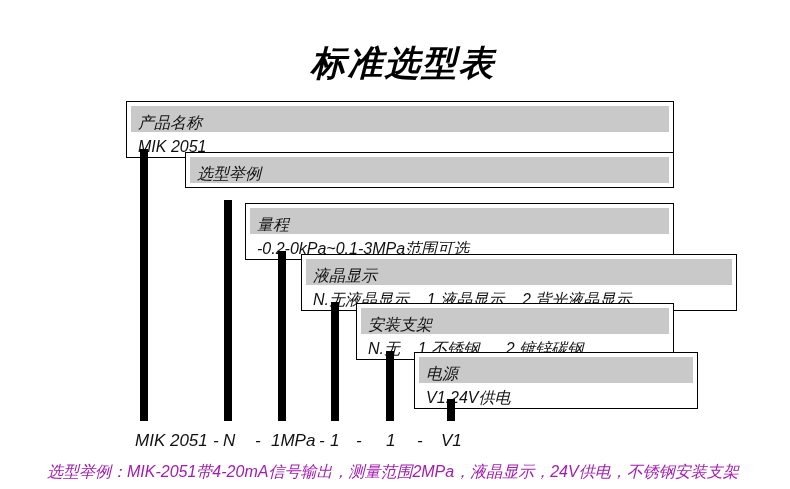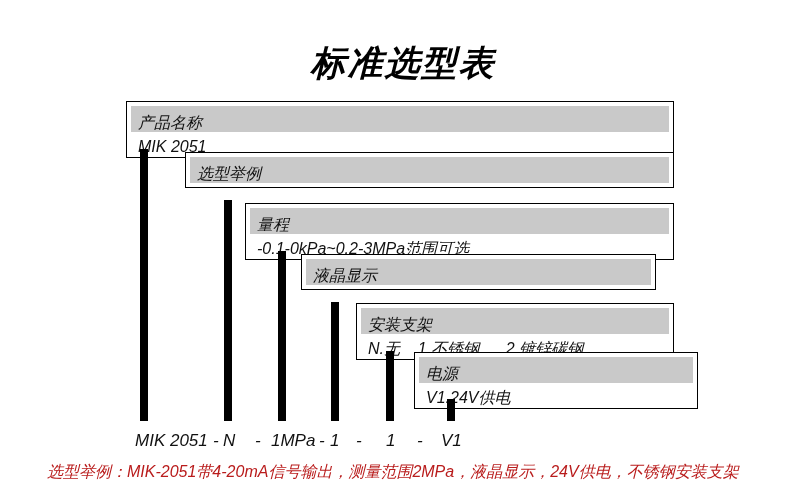--- a/index.html
+++ b/index.html
@@ -42,21 +42,21 @@
   .box-value {
     height: 21px;
     line-height: 21px;
     padding-left: 7px;
     font-size: 16px;
     white-space: pre;
   }
   .box-0 { left: 118px; top: 93px;  width: 548px; }
   .box-1 { left: 177px; top: 144px; width: 489px; }
   .box-2 { left: 237px; top: 195px; width: 429px; }
-  .box-3 { left: 293px; top: 246px; width: 355px; }
+  .box-3 { left: 293px; top: 246px; width: 436px; }
   .box-4 { left: 348px; top: 295px; width: 318px; }
   .box-5 { left: 406px; top: 344px; width: 284px; }
   .vline {
     position: absolute;
     width: 1px;
     background: #000;
   }
   .vline-0 { left: 132px; top: 141px; height: 272px; }
   .vline-1 { left: 216px; top: 192px; height: 221px; }
   .vline-2 { left: 270px; top: 243px; height: 170px; }
@@ -81,46 +81,47 @@
   .seg-7  { left: 344px; }
   .seg-8  { left: 374px; }
   .seg-9  { left: 405px; }
   .seg-10 { left: 429px; }
   .example {
     position: absolute;
     left: 35px;
     top: 450px;
     font-size: 16px;
     white-space: pre;
-    color: #b91c1c;
+    color: #a21caf;
   }
 </style>
 </head>
 <body>
 
 <div class="canvas">
 
   <div class="title">标准选型表</div>
 
   <div class="box box-0">
     <div class="box-header">产品名称</div>
     <div class="box-value">MIK 2051</div>
   </div>
 
   <div class="box box-1">
     <div class="box-header">选型举例</div>
   </div>
 
   <div class="box box-2">
     <div class="box-header">量程</div>
-    <div class="box-value">-0.1-0kPa~0.2-3MPa范围可选</div>
+    <div class="box-value">-0.2-0kPa~0.1-3MPa范围可选</div>
   </div>
 
   <div class="box box-3">
     <div class="box-header">液晶显示</div>
+    <div class="box-value">N.无液晶显示    1.液晶显示    2.背光液晶显示</div>
   </div>
 
   <div class="box box-4">
     <div class="box-header">安装支架</div>
     <div class="box-value">N.无    1.不锈钢      2.镀锌碳钢</div>
   </div>
 
   <div class="box box-5">
     <div class="box-header">电源</div>
     <div class="box-value">V1.24V供电</div>

